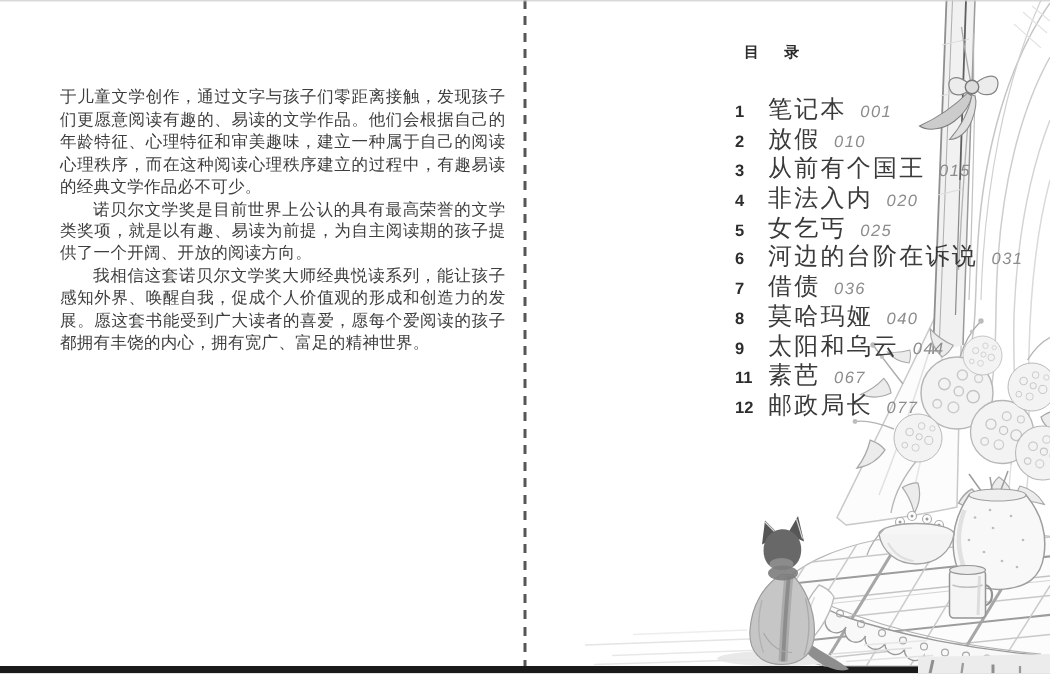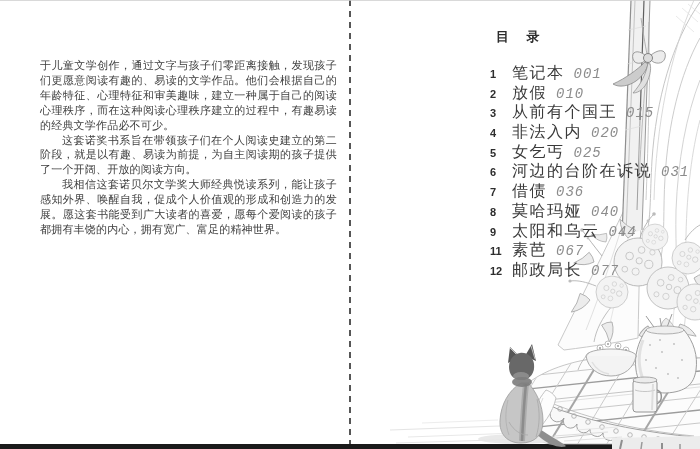--- a/index.html
+++ b/index.html
@@ -12,42 +12,42 @@
   .preface{position:absolute;left:40px;top:58px;width:297px;color:#3e3e3e;
            font-size:11px;line-height:14.9px;text-align:justify;z-index:2;letter-spacing:.2px;}
   .preface p{margin:0;text-indent:2em;}
   .preface p.no-indent{text-indent:0;}
 
   
   .divider{position:absolute;left:349px;top:0;width:2px;height:444px;z-index:3;
            background:repeating-linear-gradient(to bottom,#565656 0 6px,transparent 6px 11px);}
 
   
-  .toc-title{position:absolute;left:496px;top:28px;margin:0;font-size:13px;font-weight:bold;
+  .toc-title{position:absolute;left:496px;top:28px;margin:0;font-size:10px;font-weight:bold;
              letter-spacing:7px;color:#2c2c2c;z-index:2;}
   .toc{position:absolute;left:490px;top:63px;margin:0;padding:0;list-style:none;z-index:2;}
   .toc-item{display:flex;align-items:baseline;height:19.7px;}
   .toc-num{width:22px;font-weight:bold;font-size:11px;color:#2d2d2d;flex:0 0 auto;}
   .toc-item-title{font-size:16px;color:#3a3a3a;letter-spacing:1.5px;}
-  .toc-page{margin-left:9px;font-family:Liberation Mono, monospace;font-style:italic;
-            font-size:14px;color:#8c8c8c;letter-spacing:1px;}
+  .toc-page{margin-left:9px;font-family:Liberation Sans, sans-serif;font-style:italic;
+            font-size:11px;color:#8c8c8c;letter-spacing:1px;}
 
   .illustration{position:absolute;left:350px;top:0;width:350px;height:449px;z-index:1;}
 </style>
 </head>
 <body>
 
 <div class="spread">
   <div class="top-hairline"></div>
 
   <div class="preface" id="preface">
 
       <p class="para no-indent">于儿童文学创作，通过文字与孩子们零距离接触，发现孩子们更愿意阅读有趣的、易读的文学作品。他们会根据自己的年龄特征、心理特征和审美趣味，建立一种属于自己的阅读心理秩序，而在这种阅读心理秩序建立的过程中，有趣易读的经典文学作品必不可少。</p>
 
-      <p class="para">这套诺奖书系旨在带领孩子们在个人阅读史建立的第二阶段，就是以有趣、易读为前提，为自主阅读期的孩子提供了一个开阔、开放的阅读方向。</p>
+      <p class="para">诺贝尔文学奖是目前世界上公认的具有最高荣誉的文学类奖项，就是以有趣、易读为前提，为自主阅读期的孩子提供了一个开阔、开放的阅读方向。</p>
 
 
 
       <p class="para">我相信这套诺贝尔文学奖大师经典悦读系列，能让孩子感知外界、唤醒自我，促成个人价值观的形成和创造力的发展。愿这套书能受到广大读者的喜爱，愿每个爱阅读的孩子都拥有丰饶的内心，拥有宽广、富足的精神世界。</p>
     </div>
 
   <div class="divider"></div>
 
   <svg class="illustration" viewBox="0 0 350 449" xmlns="http://www.w3.org/2000/svg">
     <defs>

